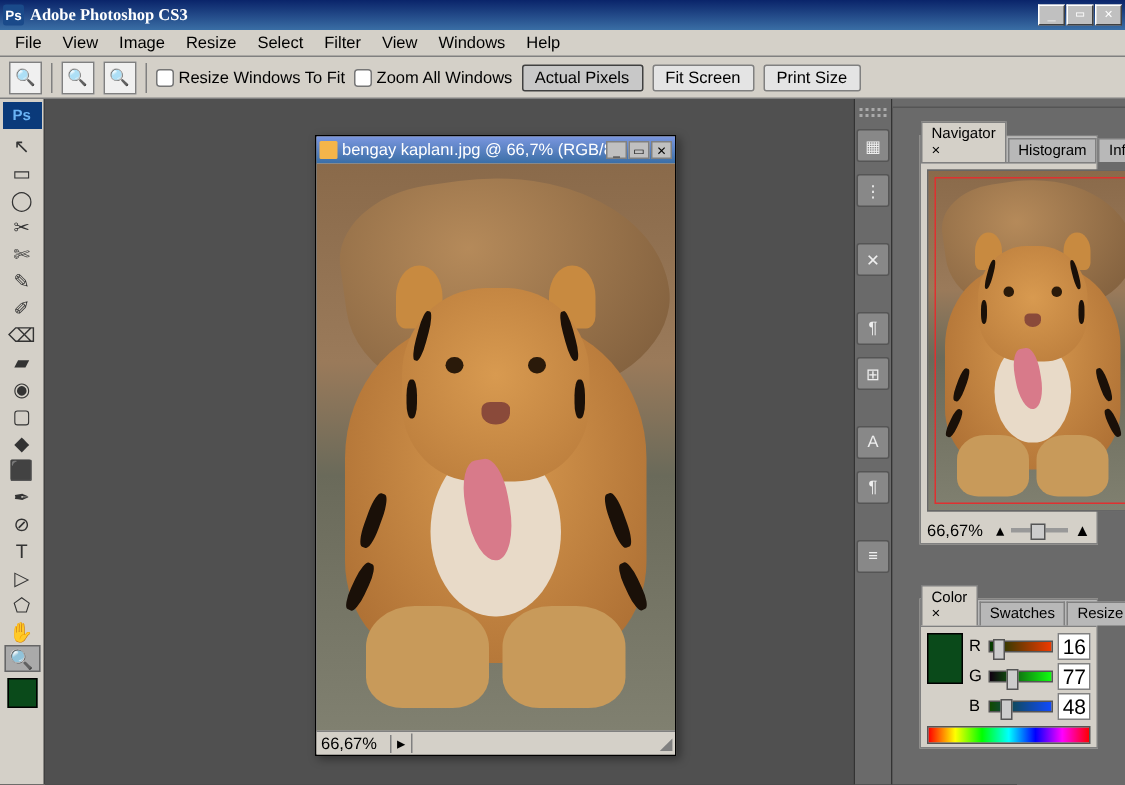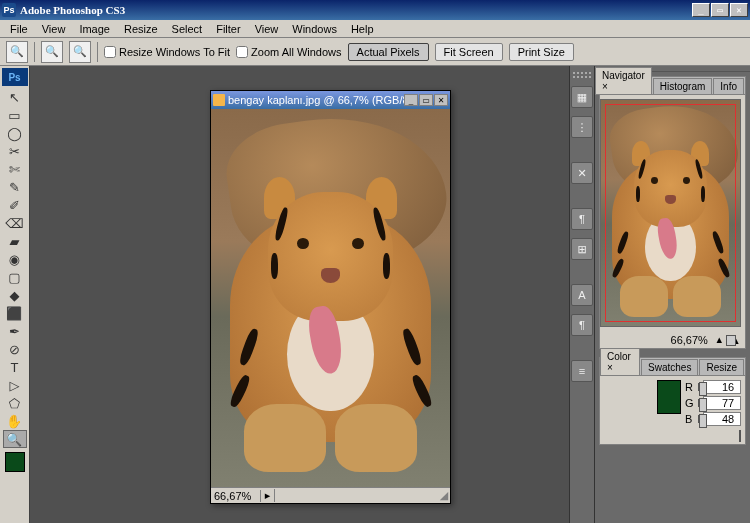--- a/index.html
+++ b/index.html
@@ -41,21 +41,21 @@
 .doc-status .arr { width: 14px; text-align: center; border-right: 1px solid #808080; }
 .doc-status .rest { flex: 1; }
 .doc-status .grip { width: 12px; text-align: center; color: #808080; }
 
 .dock-strip { width: 26px; background: #6a6a6a; display: flex; flex-direction: column; align-items: center; gap: 8px; padding-top: 6px; border-left: 1px solid #333; border-right: 1px solid #333; }
 .dock-strip .dgrip { width: 18px; height: 6px; border-top: 2px dotted #aaa; border-bottom: 2px dotted #aaa; }
 .dock-btn { width: 22px; height: 22px; background: #888; border: 1px solid #555; border-radius: 2px; display: flex; align-items: center; justify-content: center; font-size: 11px; color: #eee; }
 
 .panels { width: 155px; background: #6a6a6a; display: flex; flex-direction: column; }
 .pgrip { height: 6px; background: #6a6a6a; border-bottom: 1px solid #555; }
-.panel { background: #d4d0c8; border: 1px solid #808080; margin: 4px; display: flex; flex-direction: column; align-items: flex-end; }
+.panel { background: #d4d0c8; border: 1px solid #808080; margin: 18px; display: flex; flex-direction: column; }
 .ptabs { height: 18px; background: #b8b8b8; display: flex; align-items: flex-end; border-bottom: 1px solid #808080; }
 .ptab { padding: 2px 6px; font-size: 10px; border: 1px solid #808080; border-bottom: none; background: #b8b8b8; margin-right: 1px; }
 .ptab.active { background: #d4d0c8; }
 .nav-body { padding: 4px; }
 .nav-thumb { width: 141px; height: 228px; background: #777; position: relative; border: 1px solid #666; }
 .nav-rect { position: absolute; inset: 4px; border: 1px solid #e03030; }
 .nav-ctrl { display: flex; align-items: center; gap: 4px; padding: 2px 4px; font-size: 10px; }
 .nav-ctrl .z { width: 42px; }
 .nav-ctrl .slider { flex: 1; height: 3px; background: #999; position: relative; }
 .nav-ctrl .slider::after { content: ''; position: absolute; left: 35%; top: -3px; width: 8px; height: 9px; background: #ccc; border: 1px solid #555; }
@@ -66,21 +66,21 @@
 .srow { display: flex; align-items: center; gap: 3px; font-size: 10px; }
 .srow .lab { width: 10px; }
 .srow .bar { flex: 1; height: 8px; border: 1px solid #555; position: relative; }
 .srow .bar::after { content: ''; position: absolute; top: -2px; width: 6px; height: 12px; background: #ccc; border: 1px solid #555; }
 .srow.r .bar { background: linear-gradient(90deg, #003a00, #f03a00); }
 .srow.r .bar::after { left: 5%; }
 .srow.g .bar { background: linear-gradient(90deg, #100010, #10ff10); }
 .srow.g .bar::after { left: 28%; }
 .srow.b .bar { background: linear-gradient(90deg, #104a00, #104aff); }
 .srow.b .bar::after { left: 17%; }
-.srow .val { width: 22px; border: 1px solid #808080; background: #fff; text-align: right; padding: 0 18px; font-size: 11px; }
+.srow .val { width: 22px; border: 1px solid #808080; background: #fff; text-align: right; padding: 0 2px; font-size: 14px; }
 .spectrum { height: 12px; background: linear-gradient(90deg, red, yellow, lime, cyan, blue, magenta, red); margin: 0 4px 2px; border: 1px solid #555; }
 
 
 .tiger { width: 100%; height: 100%; position: relative; background: linear-gradient(#8a6a4a 0%, #9a7a5a 35%, #6a6a5a 55%, #808070 100%); overflow: hidden; }
 .tiger .rock { position: absolute; top: 2%; left: 8%; width: 90%; height: 40%; background: radial-gradient(ellipse at 40% 30%, #b58a5a, #7a5a3a); border-radius: 30% 60% 40% 50%; transform: rotate(-8deg); }
 .tiger .body { position: absolute; top: 28%; left: 8%; width: 84%; height: 60%; background: radial-gradient(ellipse at 50% 40%, #d89a50, #a86a30); border-radius: 40% 40% 30% 30%; }
 .tiger .chest { position: absolute; top: 50%; left: 32%; width: 36%; height: 30%; background: #e8dac8; border-radius: 50%; }
 .tiger .head { position: absolute; top: 22%; left: 24%; width: 52%; height: 34%; background: radial-gradient(circle at 50% 45%, #d89a50, #b87a3a); border-radius: 45% 45% 40% 40%; }
 .tiger .ear { position: absolute; top: 18%; width: 13%; height: 11%; background: #c88a40; border-radius: 50% 50% 20% 20%; }
 .tiger .ear.l { left: 22%; }

